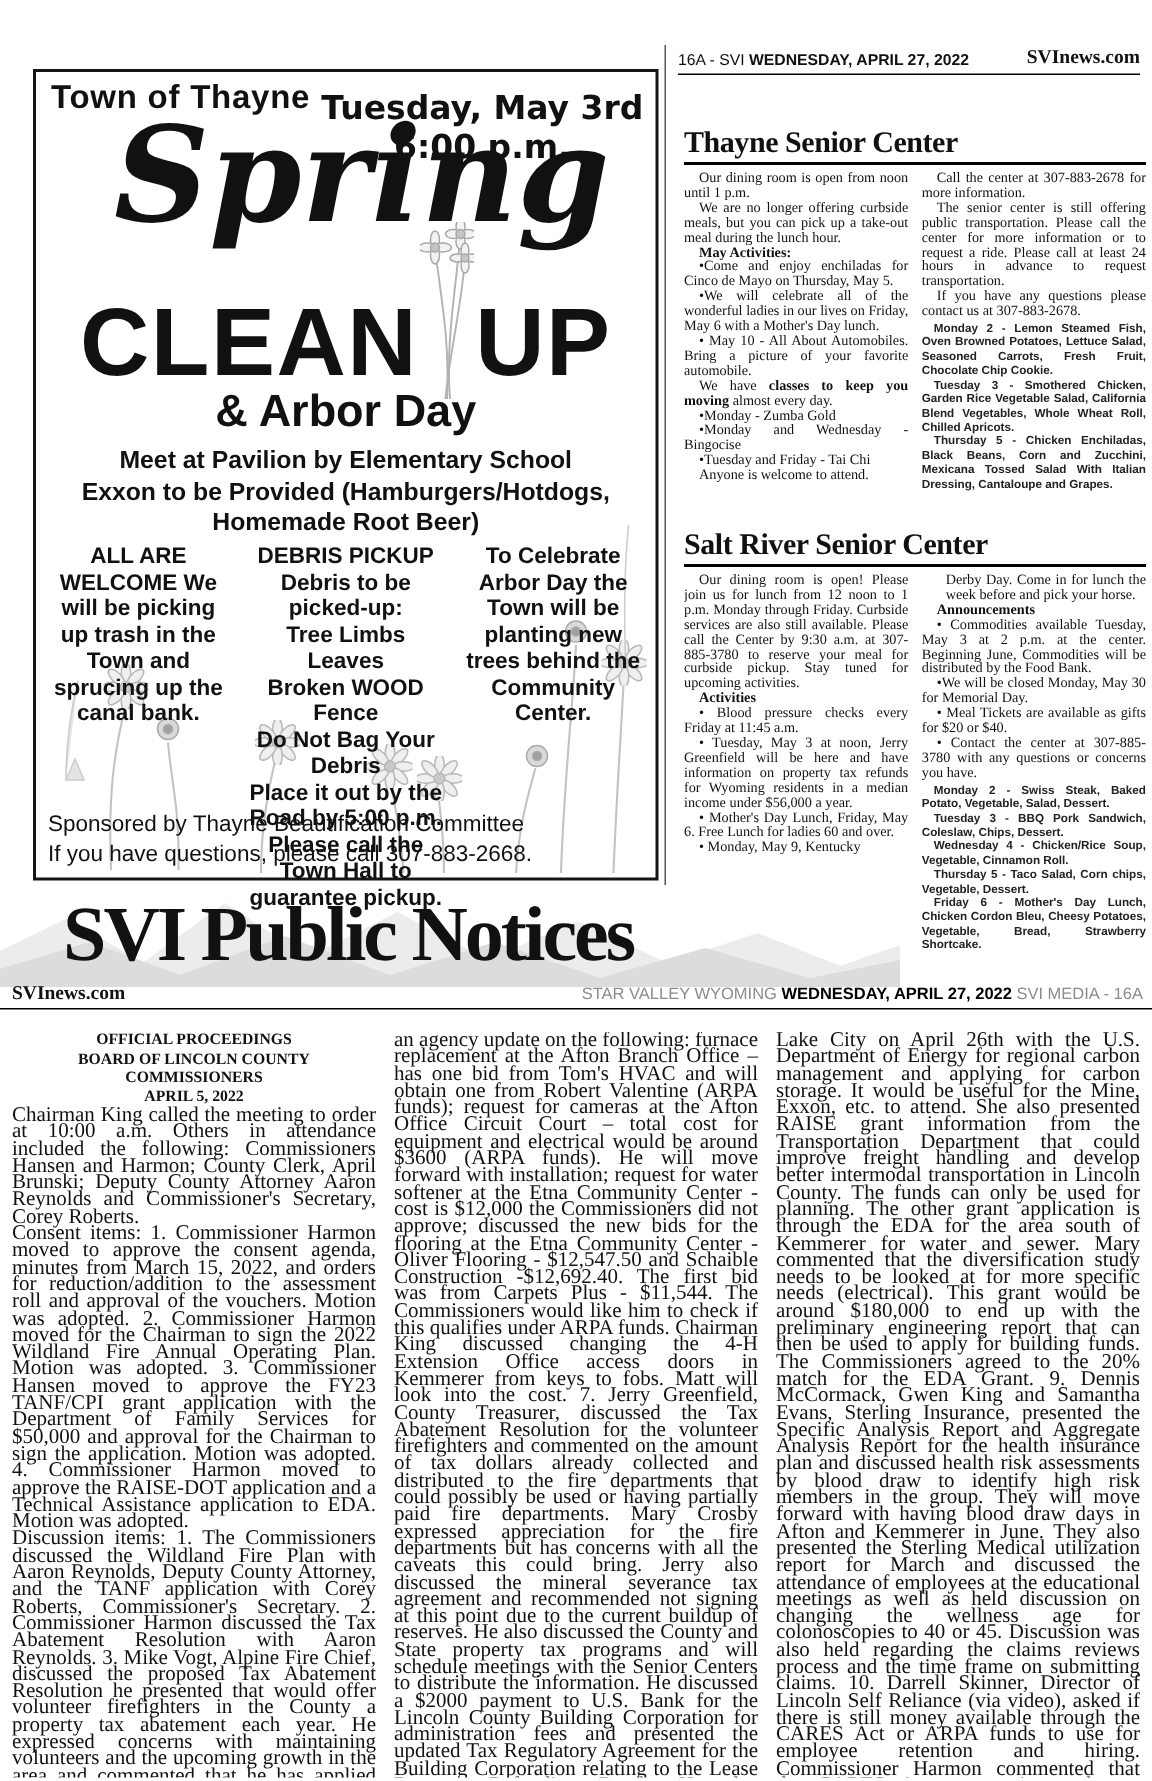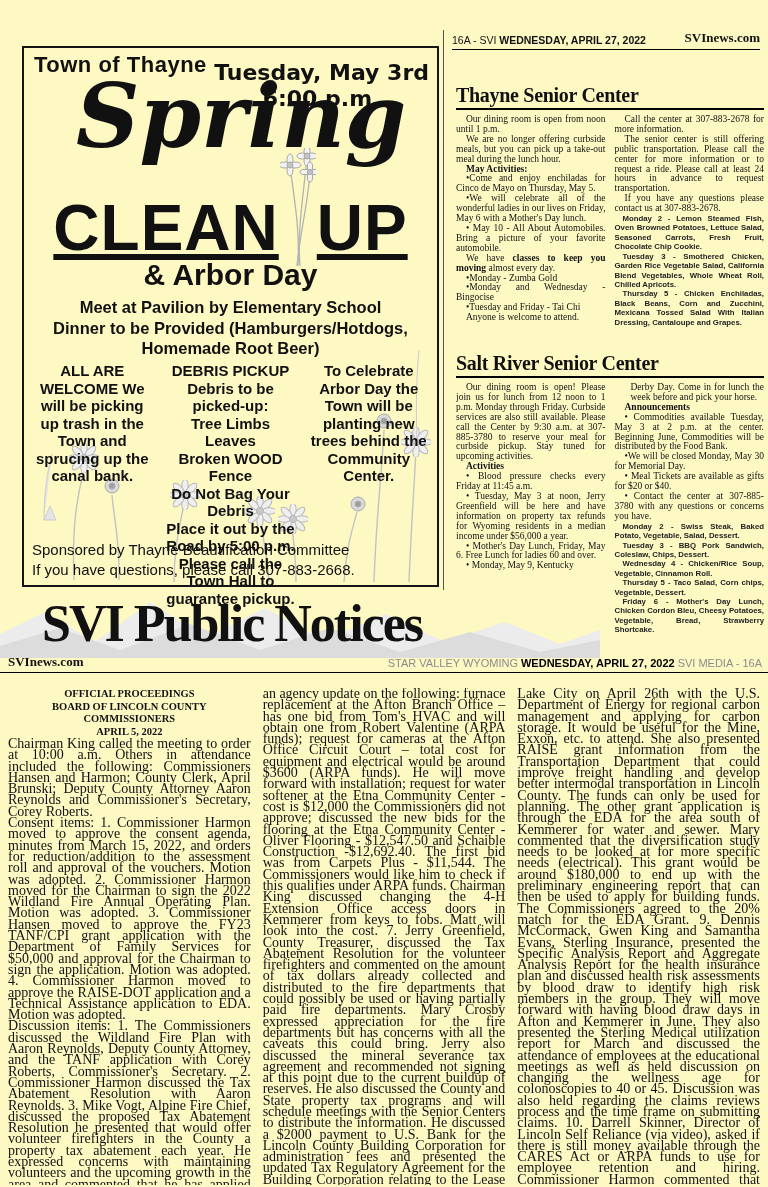--- a/index.html
+++ b/index.html
@@ -1,16 +1,16 @@
 <!DOCTYPE html>
 <html><head>
 <meta charset="utf-8">
 <style>
   html,body{margin:0;padding:0;background:#e9e9e9;}
-  .page{position:relative;width:768px;height:1187px;background:#fef9c3;overflow:hidden;
+  .page{position:relative;width:768px;height:1187px;background:#ffffff;overflow:hidden;
         font-family:"Liberation Serif",serif;color:#111;}
   .b{font-weight:bold;}
   
   .rheader{position:absolute;left:452px;top:30px;width:308px;display:flex;
            justify-content:space-between;align-items:flex-end;
            border-bottom:1.5px solid #000;padding-bottom:3px;
            font-family:"Liberation Sans",sans-serif;font-size:10.5px;}
   .rheader .site{font-family:"Liberation Serif",serif;font-weight:bold;font-size:13px;}
   
   .section{position:absolute;left:456px;width:308px;overflow:hidden;}
@@ -27,21 +27,21 @@
   .ad{position:absolute;left:22px;top:46px;width:413px;height:537px;border:2px solid #151515;
       font-family:"Liberation Sans",sans-serif;}
   .ad *{position:relative;z-index:1;}
   .ad .flowers{position:absolute;left:0;top:0;width:100%;height:100%;z-index:0;}
   .ad-town{position:absolute;left:10px;top:4px;font-weight:bold;font-size:22px;letter-spacing:0.5px;}
   .ad-when{position:absolute;right:8px;top:12px;text-align:center;font-weight:bold;
            font-size:22px;line-height:26px;font-family:"DejaVu Sans",sans-serif;}
   .ad-spring{position:absolute;left:52px;top:18px;font-family:"DejaVu Serif",serif;
              font-style:italic;font-weight:bold;font-size:88px;line-height:100px;}
   .ad-clean{position:absolute;left:0;top:140px;width:100%;display:flex;justify-content:center;
-            align-items:center;font-weight:800;font-size:64px;letter-spacing:1px;line-height:64px;text-decoration:underline;}
+            align-items:center;font-weight:800;font-size:64px;letter-spacing:1px;line-height:64px;}
   .ad-clean .cluster{margin:-40px 1px 0 1px;}
   .ad-arbor{position:absolute;left:0;top:210px;width:100%;text-align:center;
             font-weight:bold;font-size:30px;}
   .ad-meet{position:absolute;left:0;top:250px;width:100%;text-align:center;
            font-weight:bold;font-size:16.5px;}
   .ad-dinner{position:absolute;left:0;top:270px;width:100%;text-align:center;
              font-weight:bold;font-size:16.5px;line-height:20px;}
   .ad-cols{position:absolute;left:6px;top:314px;width:401px;display:flex;gap:6px;
            text-align:center;font-weight:bold;font-size:15px;line-height:17.5px;}
   .ad-cols .ac1{width:32%;} .ad-cols .ac2{width:36%;} .ad-cols .ac3{width:32%;}
@@ -157,21 +157,21 @@
           <ellipse cx="35" cy="24" rx="5" ry="2.6"></ellipse>
             <ellipse cx="30" cy="29" rx="2.6" ry="5"></ellipse>
           <circle cx="30" cy="24" r="2.6" fill="#c4c4c4"></circle>
         </g>
       </svg>
       <span>UP</span>
     </div>
     <div class="ad-arbor">&amp; Arbor Day</div>
     <div class="ad-meet">Meet at Pavilion by Elementary School</div>
     <div class="ad-dinner">
-      <div>Dinner to be Provided (Hamburgers/Hotdogs,</div>
+      <div>Exxon to be Provided (Hamburgers/Hotdogs,</div>
       <div>Homemade Root Beer)</div>
     </div>
     <div class="ad-cols">
       <div class="ac1">ALL ARE WELCOME We will be picking up trash in the Town and sprucing up the canal bank.</div>
       <div class="ac2">
         <div>DEBRIS PICKUP</div>
         <div>Debris to be picked-up:</div>
         <div>Tree Limbs</div>
         <div>Leaves</div>
         <div>Broken WOOD Fence</div>

